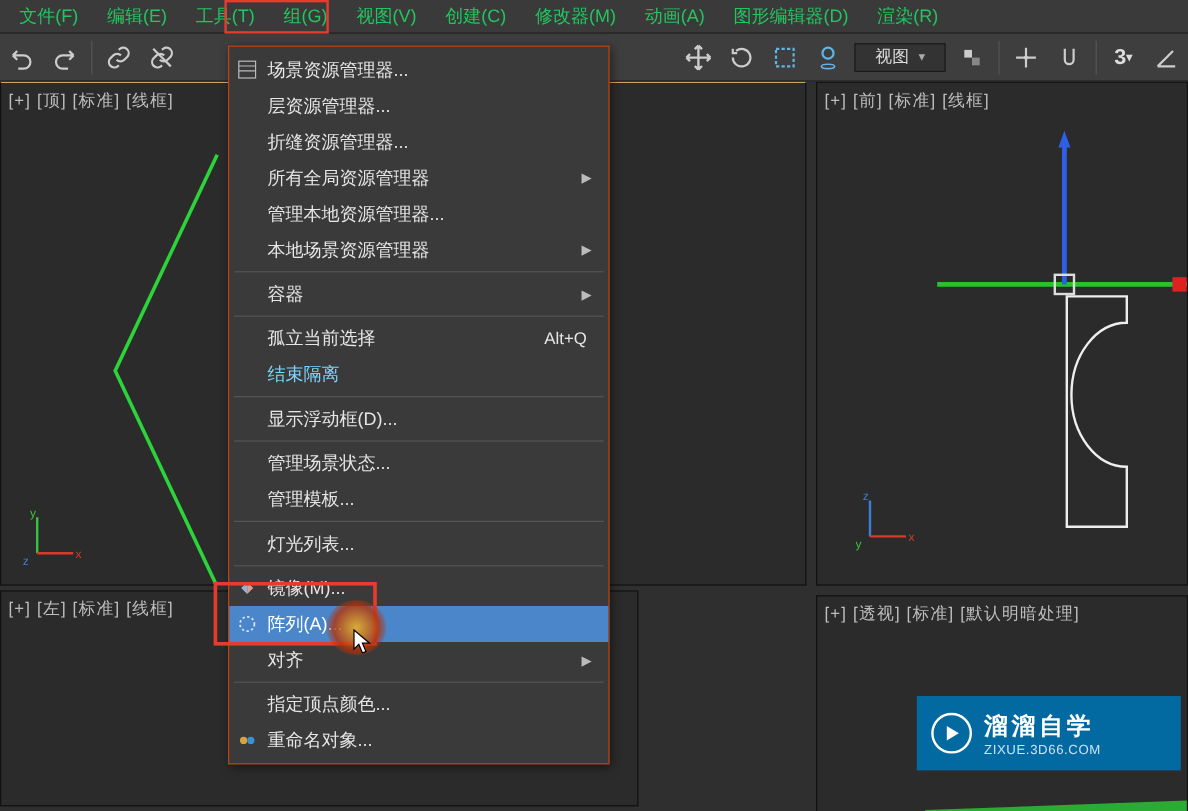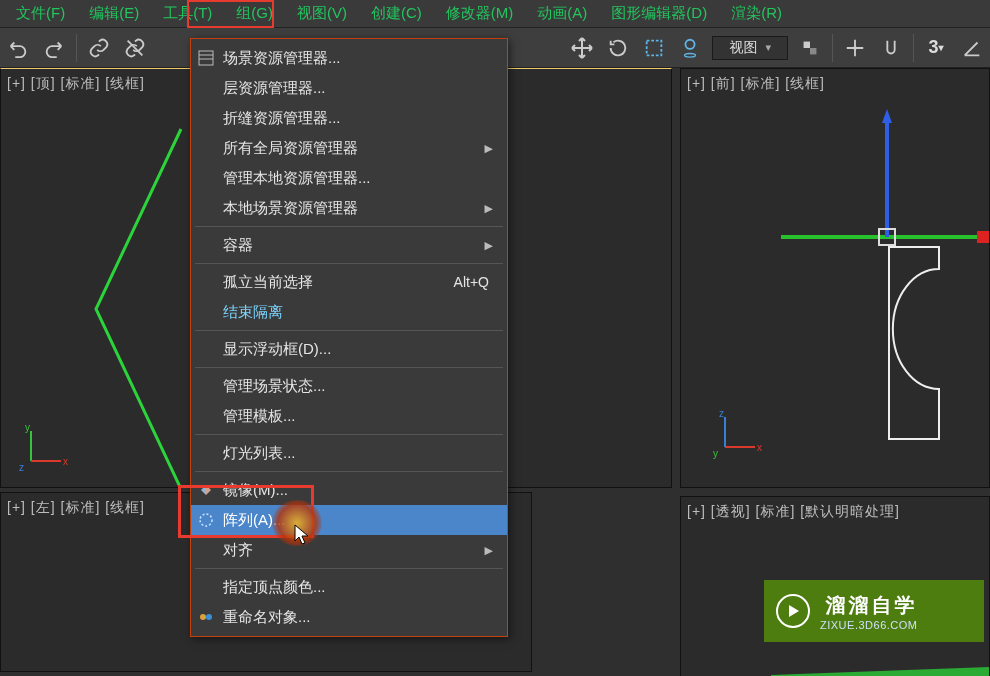--- a/index.html
+++ b/index.html
@@ -150,26 +150,25 @@
     background: radial-gradient(circle, rgba(240,180,30,0.85) 0%, rgba(180,50,10,0.8) 55%, rgba(120,20,10,0) 78%);
     z-index: 75;
     pointer-events: none;
   }
   .watermark {
     position: absolute;
     right: 6px;
     bottom: 34px;
     width: 220px;
     height: 62px;
-    background: #4d7c0f;
+    background: #0369a1;
     display: flex;
     align-items: center;
     padding: 0 12px;
     z-index: 30;
-    text-align: right;
   }
   .watermark .icon {
     width: 34px; height: 34px; border: 2px solid #fff; border-radius: 50%;
     display: flex; align-items: center; justify-content: center; margin-right: 10px;
   }
   .watermark .txt { color: #fff; }
   .watermark .cn { font-size: 20px; font-weight: bold; letter-spacing: 3px; }
   .watermark .en { font-size: 11px; color: #cde2f7; letter-spacing: 0.5px;}
   .view-dropdown {
     display: inline-flex;

